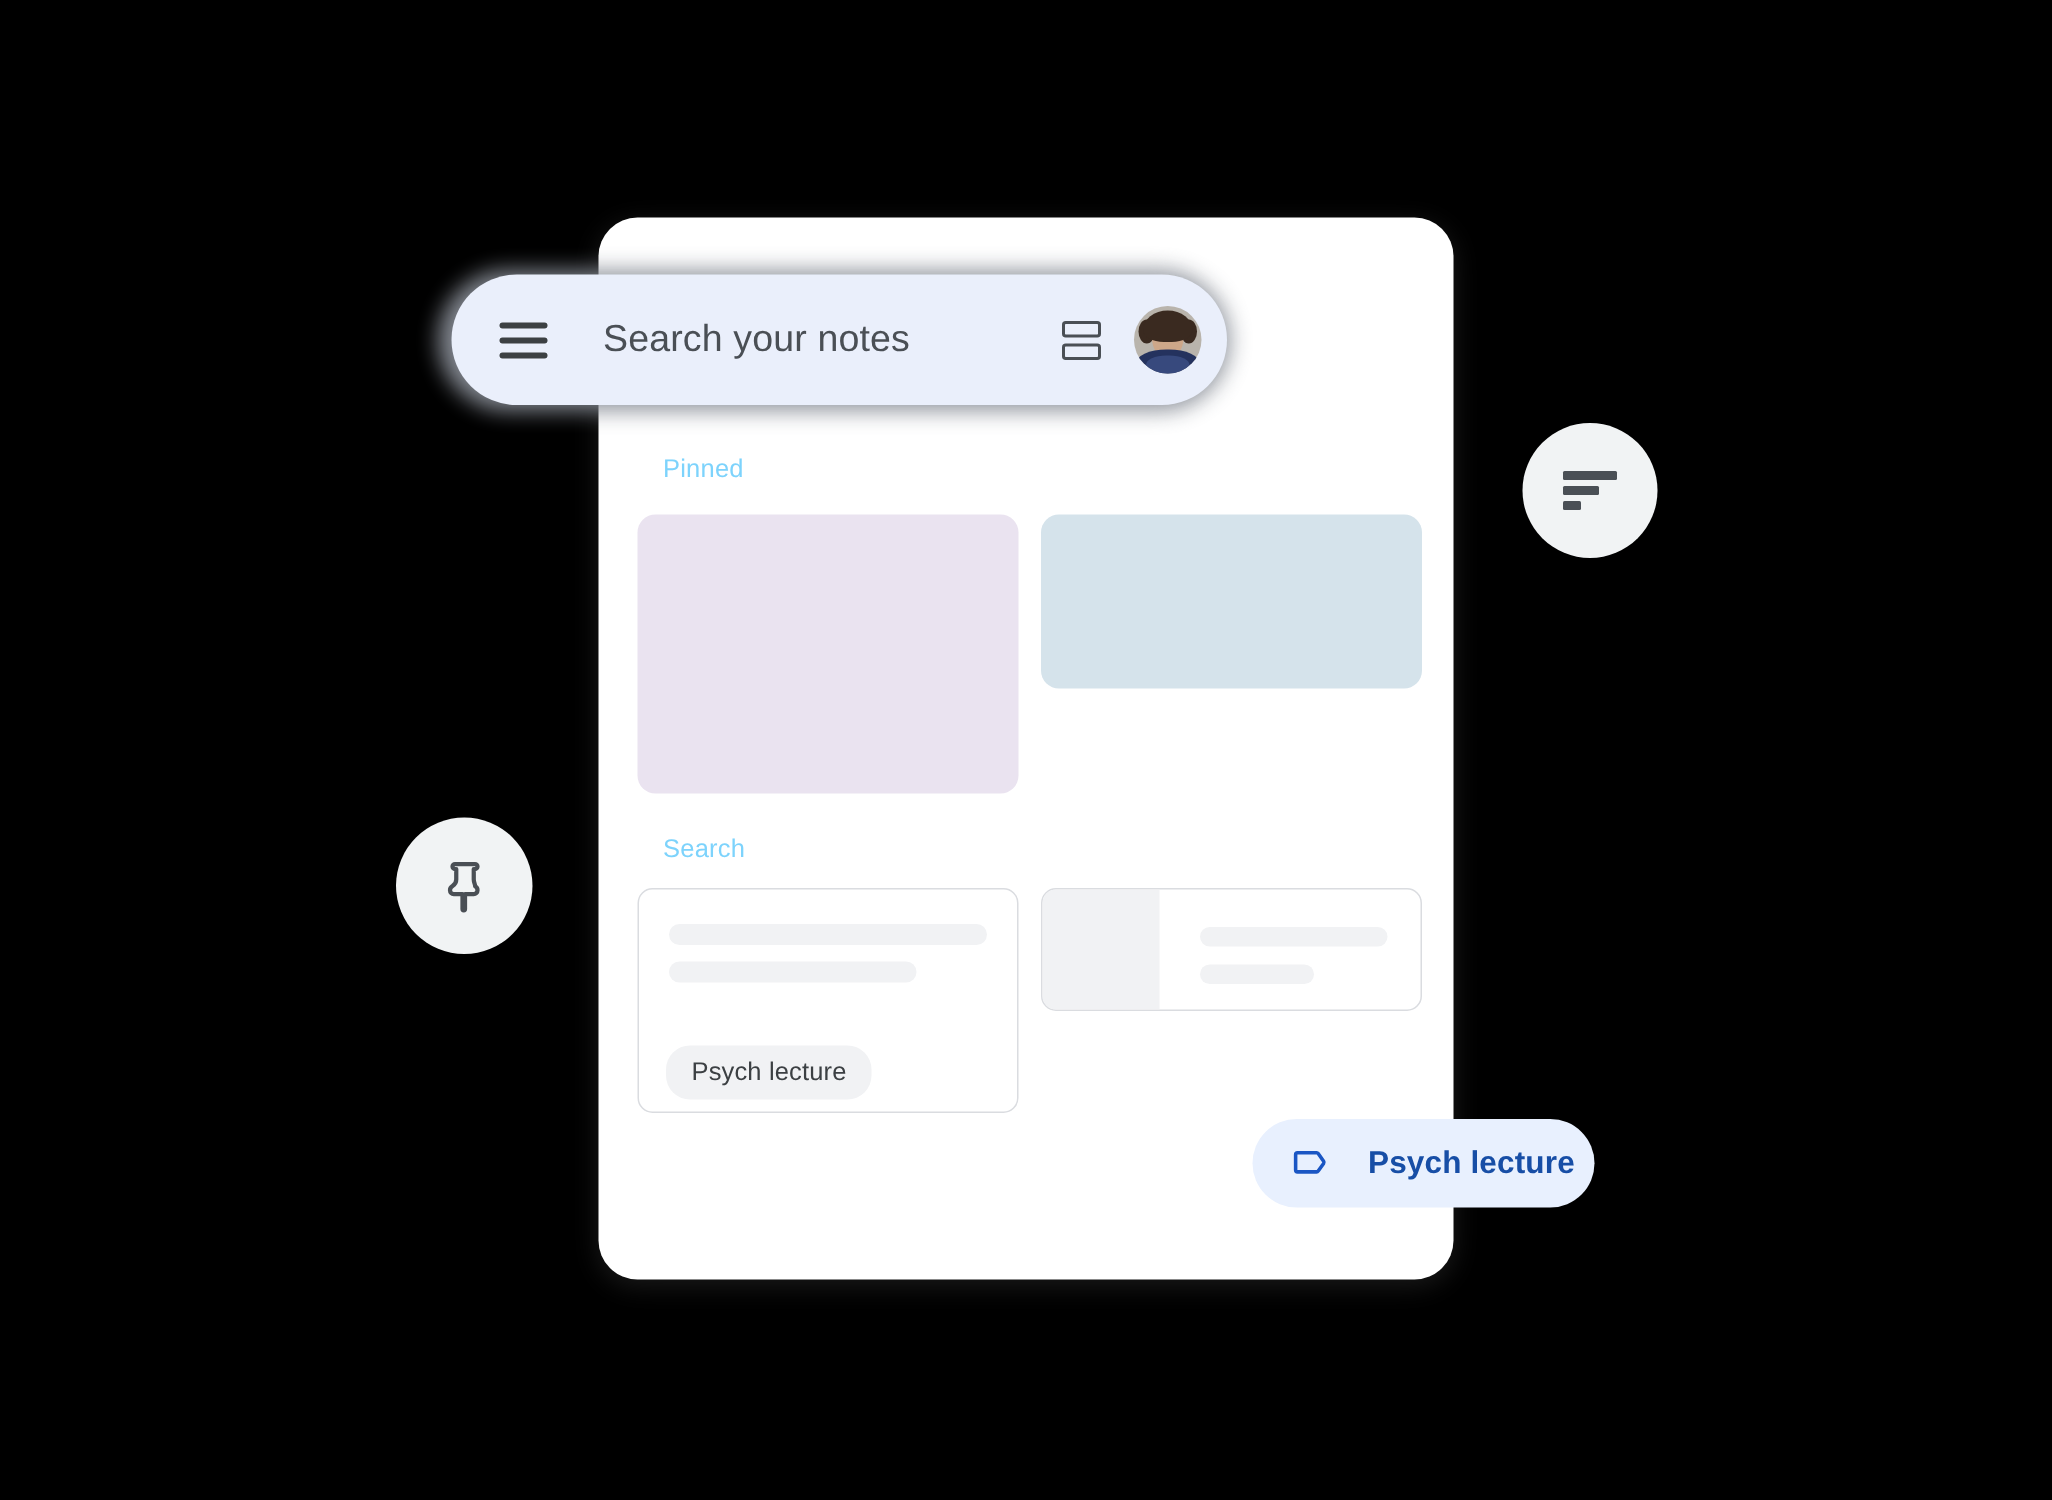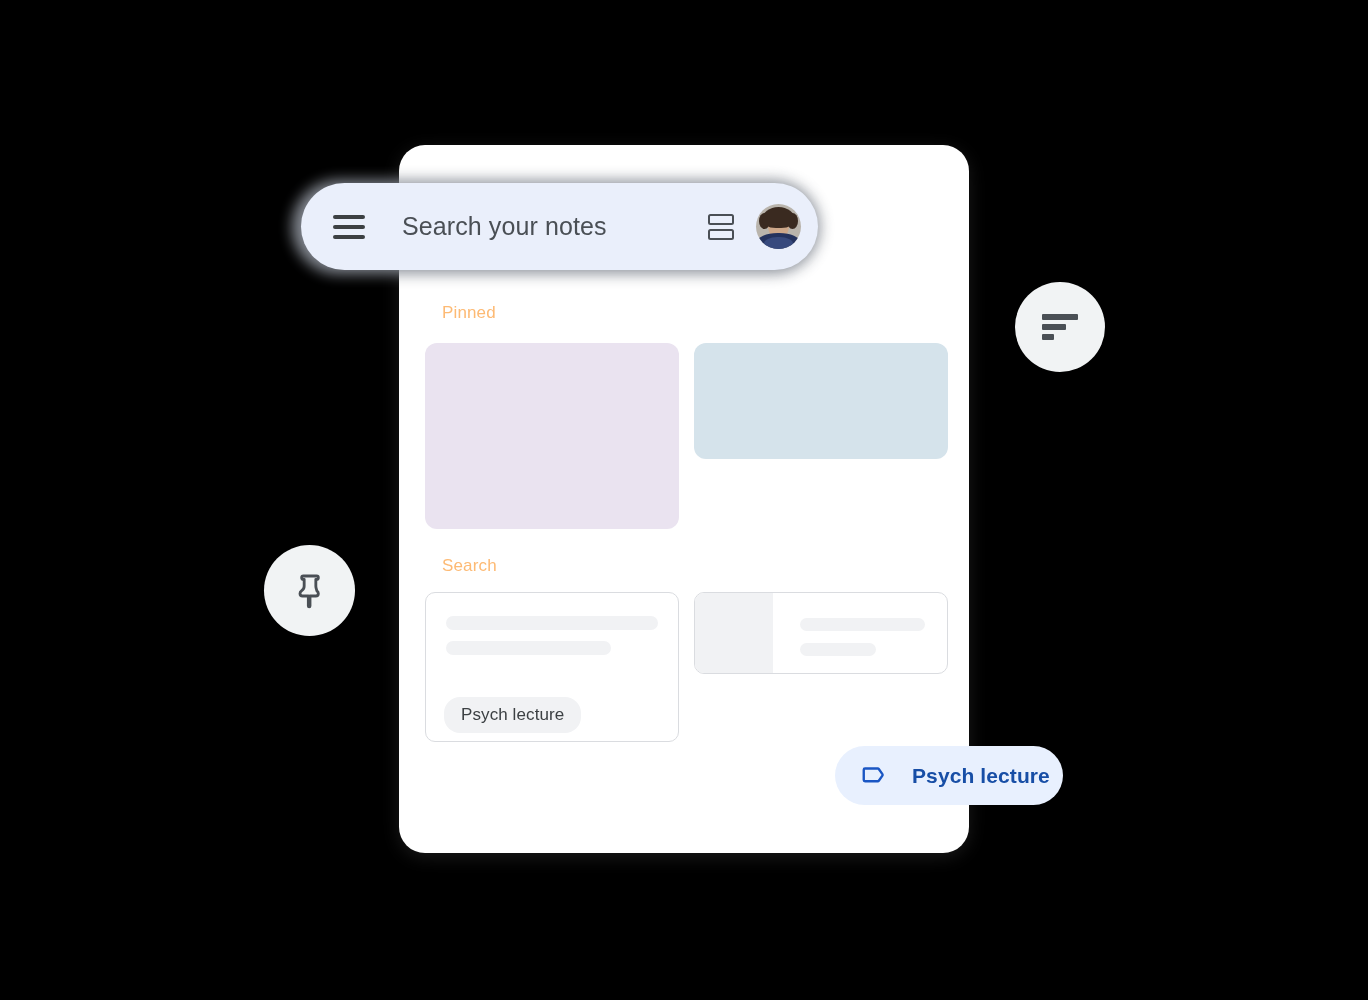--- a/index.html
+++ b/index.html
@@ -155,21 +155,21 @@
     width: 29px; height: 14px;
     background: #3d5188;
     border-radius: 46% 46% 0 0;
     opacity: .75;
   }
 
   
   .section-label {
     position: absolute;
     font-size: 17px;
-    color: #fdba74;
+    color: #7dd3fc;
     letter-spacing: .15px;
   }
   #label-pinned { left: 442px; top: 303px; }
   #label-others { left: 442px; top: 556px; }
 
   .pin-card {
     position: absolute;
     border-radius: 12px;
   }
   #pinned-note-1 {

